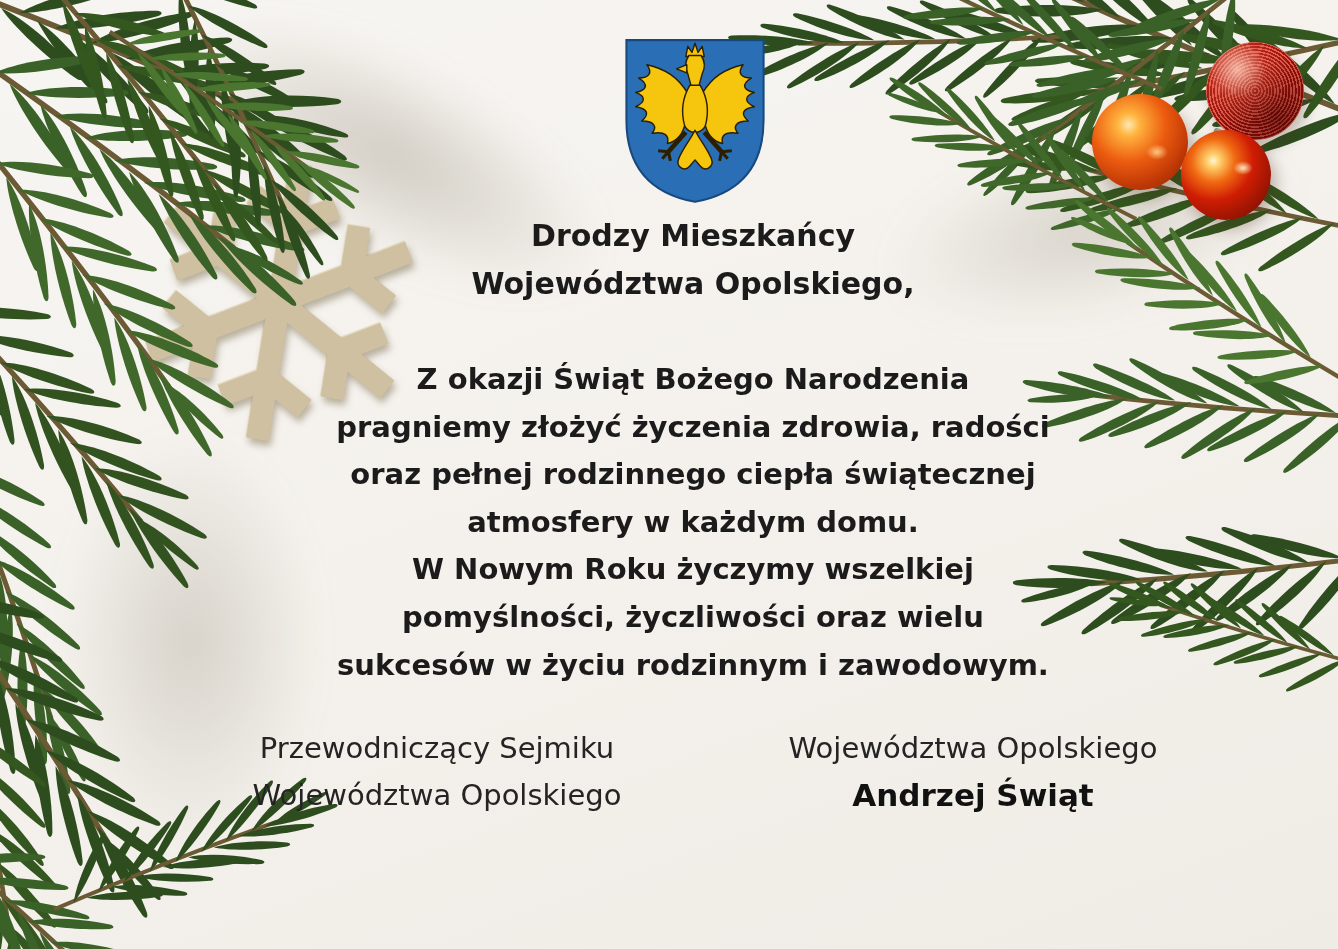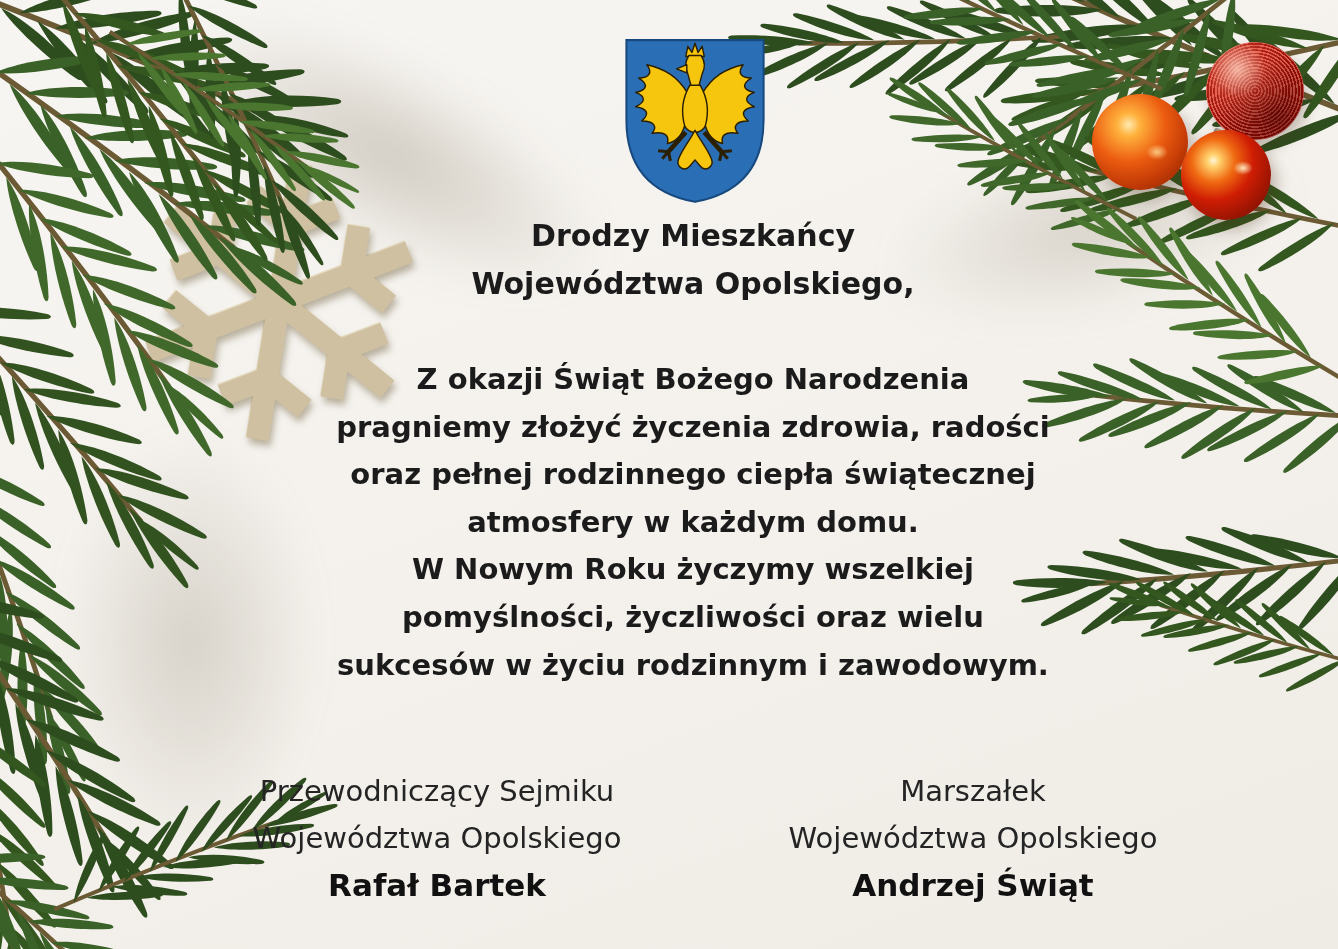--- a/index.html
+++ b/index.html
@@ -47,21 +47,21 @@
   .bauble.shiny::after{content:"";position:absolute;left:58%;top:34%;width:20px;height:14px;border-radius:50%;
     background:radial-gradient(ellipse at center,rgba(255,240,200,.95),rgba(255,240,200,0) 70%);}
   .ornament-cap{position:absolute;left:1212px;top:130px;width:20px;height:16px;z-index:4;border-radius:3px;
     background:linear-gradient(90deg,#8f8575,#e8e0cc 45%,#7d7463);transform:rotate(18deg);}
   
   .crest{position:absolute;left:615px;top:34px;width:160px;height:174px;z-index:5;}
   
   .txt{position:absolute;z-index:6;text-align:center;}
   .salutation{left:24px;top:212px;width:1338px;font-weight:bold;font-size:30px;line-height:48px;}
   .body-text{left:24px;top:356px;width:1338px;font-weight:bold;font-size:29px;line-height:47.6px;}
-  .sig{top:768px;width:500px;font-size:29px;line-height:47px;color:#242424;text-align:center;}
+  .sig{top:725px;width:500px;font-size:29px;line-height:47px;color:#242424;text-align:center;}
   .sig.left{left:187px;}
   .sig.right{left:723px;}
   .sig .name{font-weight:bold;font-size:31px;color:#111;}
 </style>
 </head>
 <body>
 
 <div class="card">
 
   <div class="branch-shadow s1"></div>
@@ -165,21 +165,19 @@
     <div>oraz pełnej rodzinnego ciepła świątecznej</div>
     <div>atmosfery w każdym domu.</div>
     <div>W Nowym Roku życzymy wszelkiej</div>
     <div>pomyślności, życzliwości oraz wielu</div>
     <div>sukcesów w życiu rodzinnym i zawodowym.</div>
   </div>
 
   <div class="txt sig left">
     <div>Przewodniczący Sejmiku</div>
     <div>Województwa Opolskiego</div>
-    <div class="name">Rafał Bartek</div>
   </div>
   <div class="txt sig right">
-    <div>Marszałek</div>
     <div>Województwa Opolskiego</div>
     <div class="name">Andrzej Świąt</div>
   </div>
 
 </div>
 
 </body></html>

